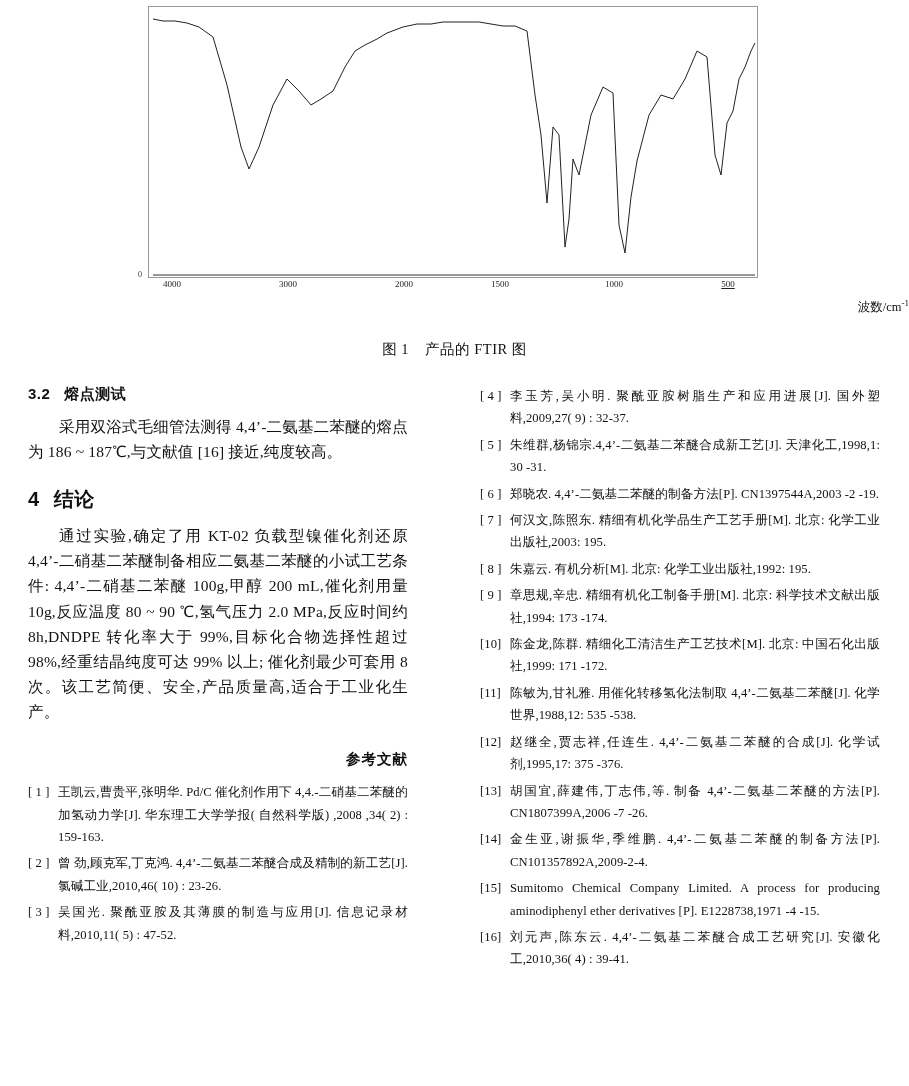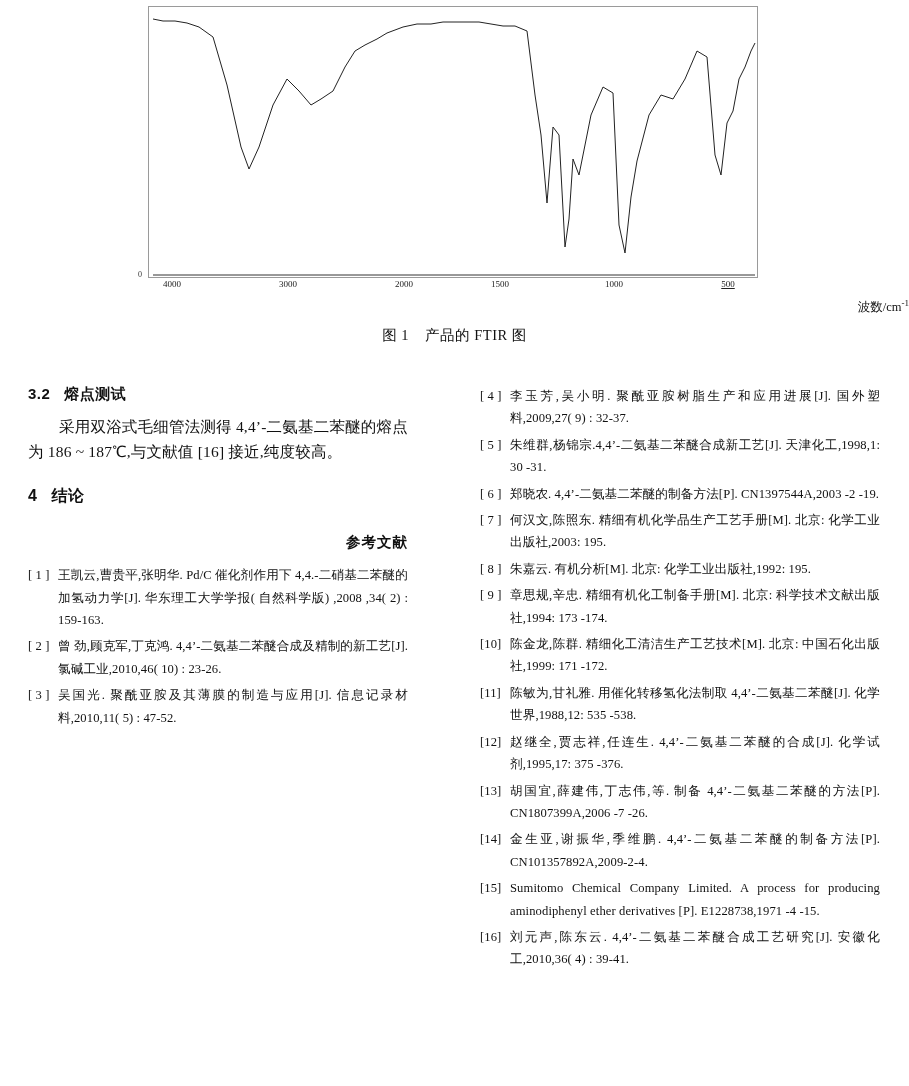--- a/index.html
+++ b/index.html
@@ -69,21 +69,21 @@
     top: 298px;
     width: 909px;
     text-align: right;
     font-size: 12.5px;
     color: #111;
   }
   .xlabel sup { font-size: 9px; }
 
   .fig-caption {
     position: absolute;
-    top: 326px;
+    top: 340px;
     left: 0;
     width: 909px;
     text-align: center;
     font-size: 14.5px;
     letter-spacing: 0.5px;
   }
   .fig-caption .gap { display: inline-block; width: 16px; }
 
   
   .columns {
@@ -102,21 +102,21 @@
   .col-right { left: 480px; width: 400px; }
 
   h2.sec {
     font-size: 15px;
     font-weight: bold;
     margin: 0 0 10px 0;
     font-family: "Liberation Sans", sans-serif;
     letter-spacing: 0.5px;
   }
   h2.sec .num { margin-right: 14px; margin-top: 8px; }
-  h2.sec.sec2 { margin-top: 22px; font-size: 16px; }
+  h2.sec.sec2 { margin-top: 22px; font-size: 20px; }
 
   p.body {
     font-size: 15.5px;
     line-height: 1.62;
     margin: 0 0 4px 0;
     text-indent: 2em;
     text-align: justify;
     letter-spacing: 0.2px;
   }
 
@@ -191,20 +191,21 @@
     <div class="col col-left">
 
       <h2 class="sec">
         <span class="num">3.2</span><span>熔点测试</span>
       </h2>
       <p class="body">采用双浴式毛细管法测得 4,4’-二氨基二苯醚的熔点为 186 ~ 187℃,与文献值 [16] 接近,纯度较高。</p>
 
       <h2 class="sec sec2">
         <span class="num">4</span><span>结论</span>
       </h2>
+      <p class="body">通过实验,确定了用 KT-02 负载型镍催化剂还原 4,4’-二硝基二苯醚制备相应二氨基二苯醚的小试工艺条件: 4,4’-二硝基二苯醚 100g,甲醇 200 mL,催化剂用量 10g,反应温度 80 ~ 90 ℃,氢气压力 2.0 MPa,反应时间约 8h,DNDPE 转化率大于 99%,目标化合物选择性超过 98%,经重结晶纯度可达 99% 以上; 催化剂最少可套用 8 次。该工艺简便、安全,产品质量高,适合于工业化生产。</p>
 
       <div class="ref-title">参考文献</div>
 
       <ul class="refs">
         <li>
           <span class="marker">[ 1 ]</span>
           <span>王凯云,曹贵平,张明华. Pd/C 催化剂作用下 4,4.-二硝基二苯醚的加氢动力学[J]. 华东理工大学学报( 自然科学版) ,2008 ,34( 2) : 159-163.</span>
         </li>
         <li>
           <span class="marker">[ 2 ]</span>

